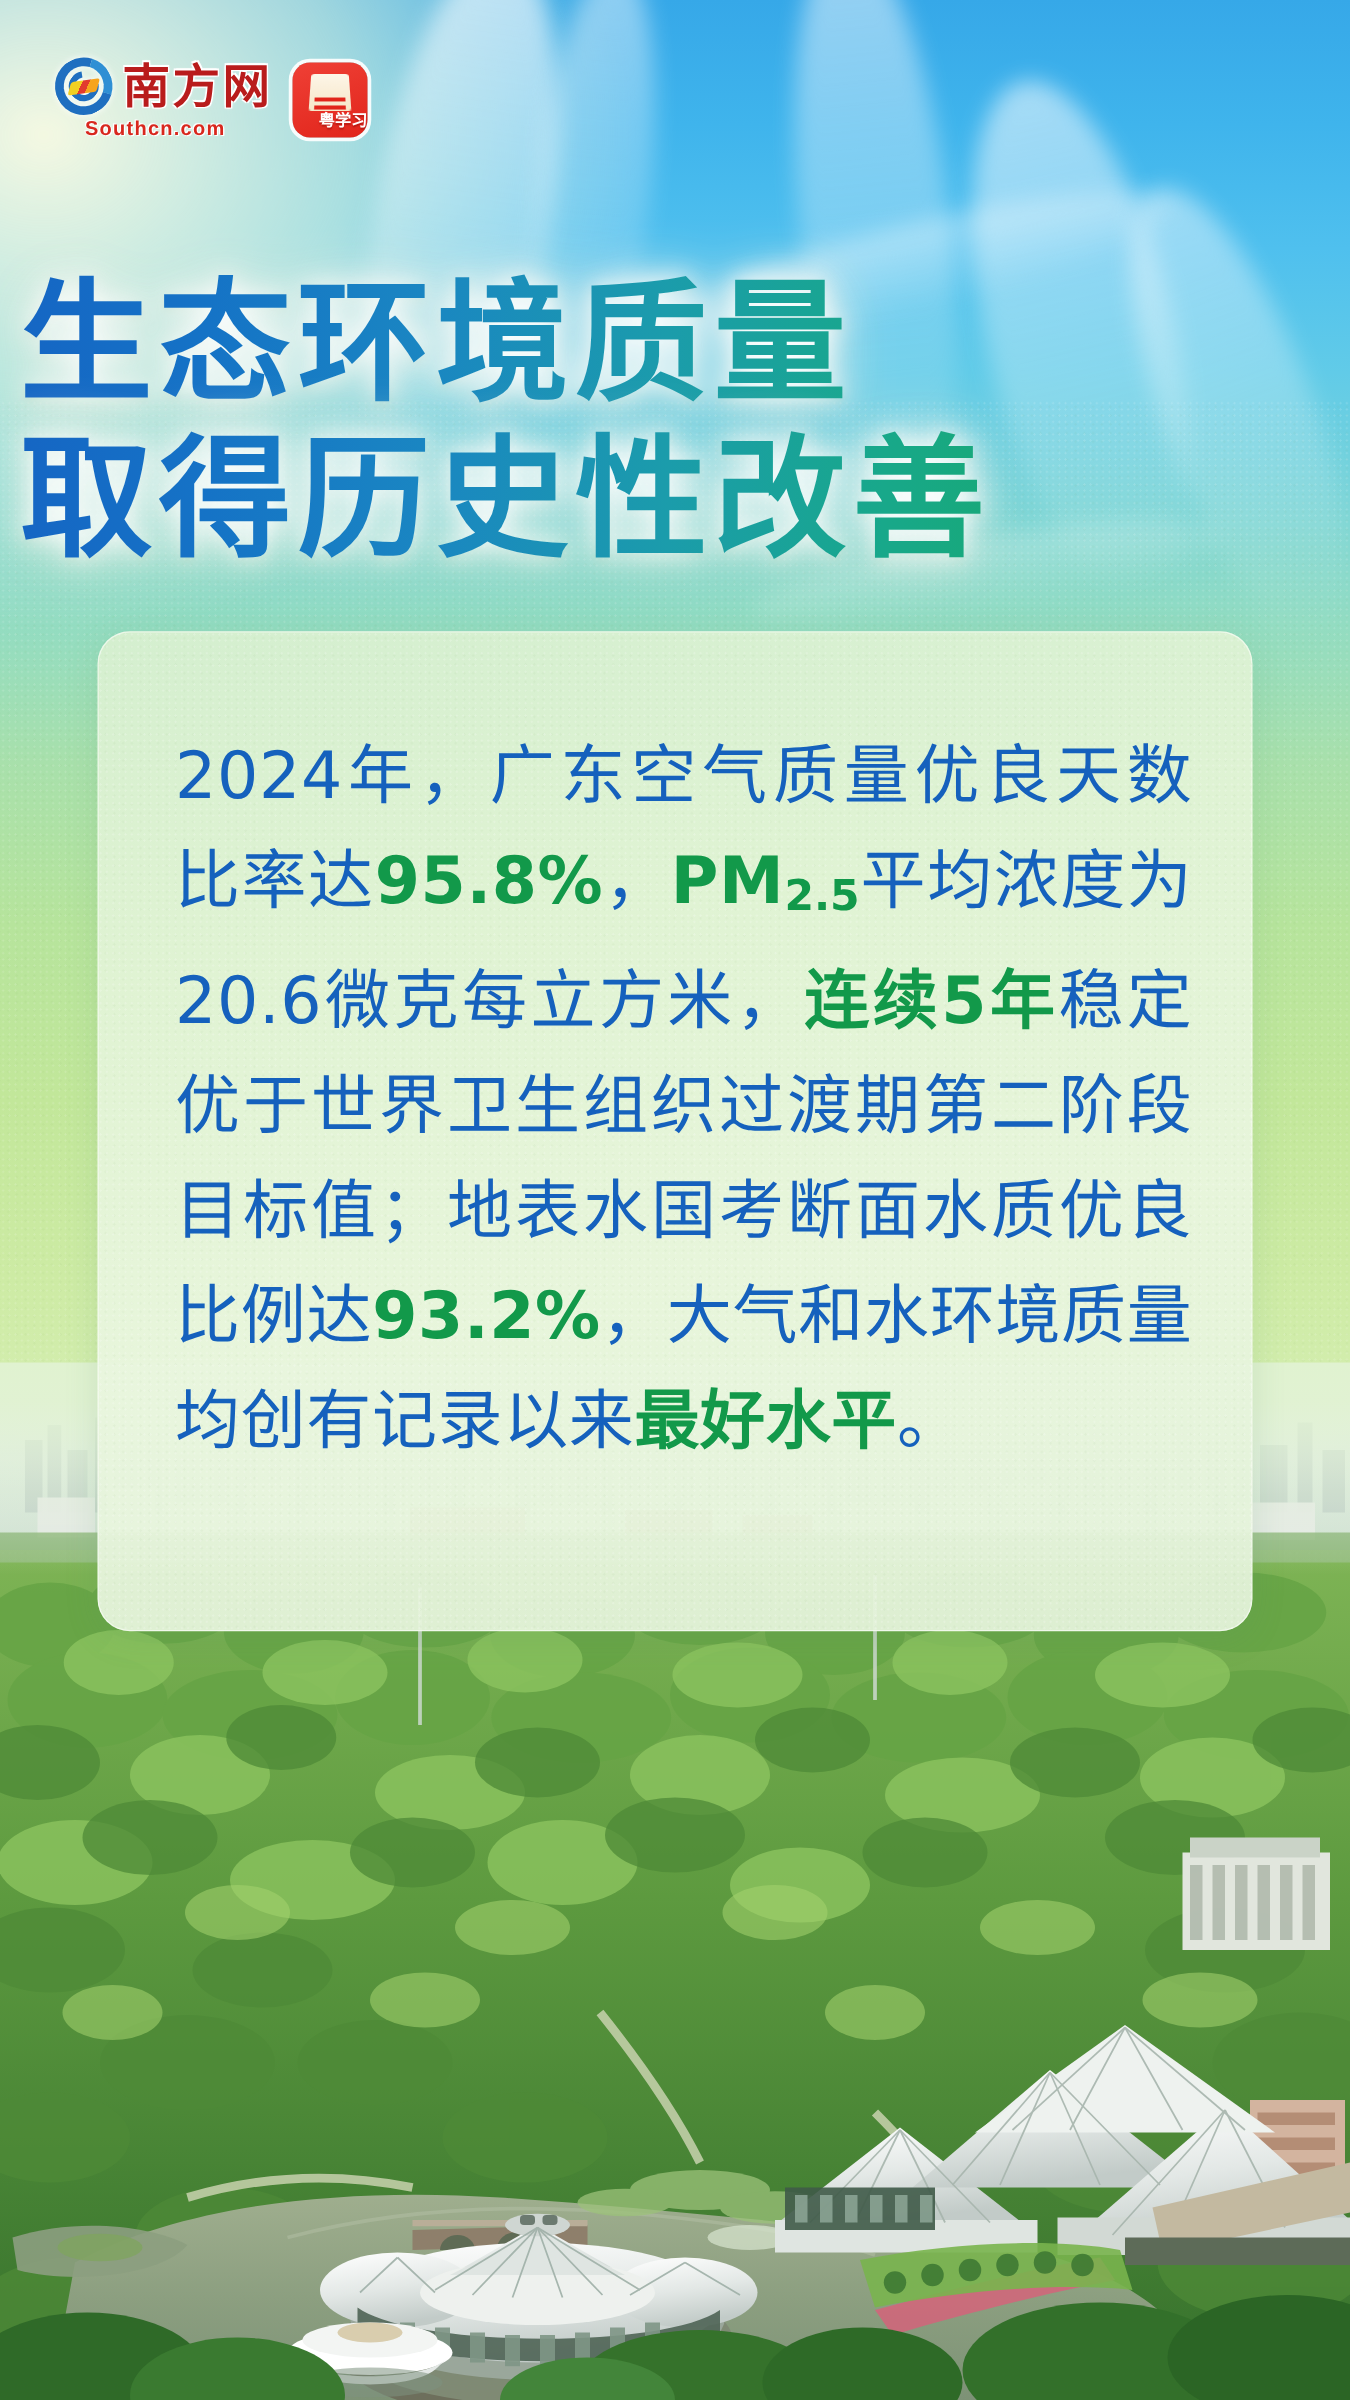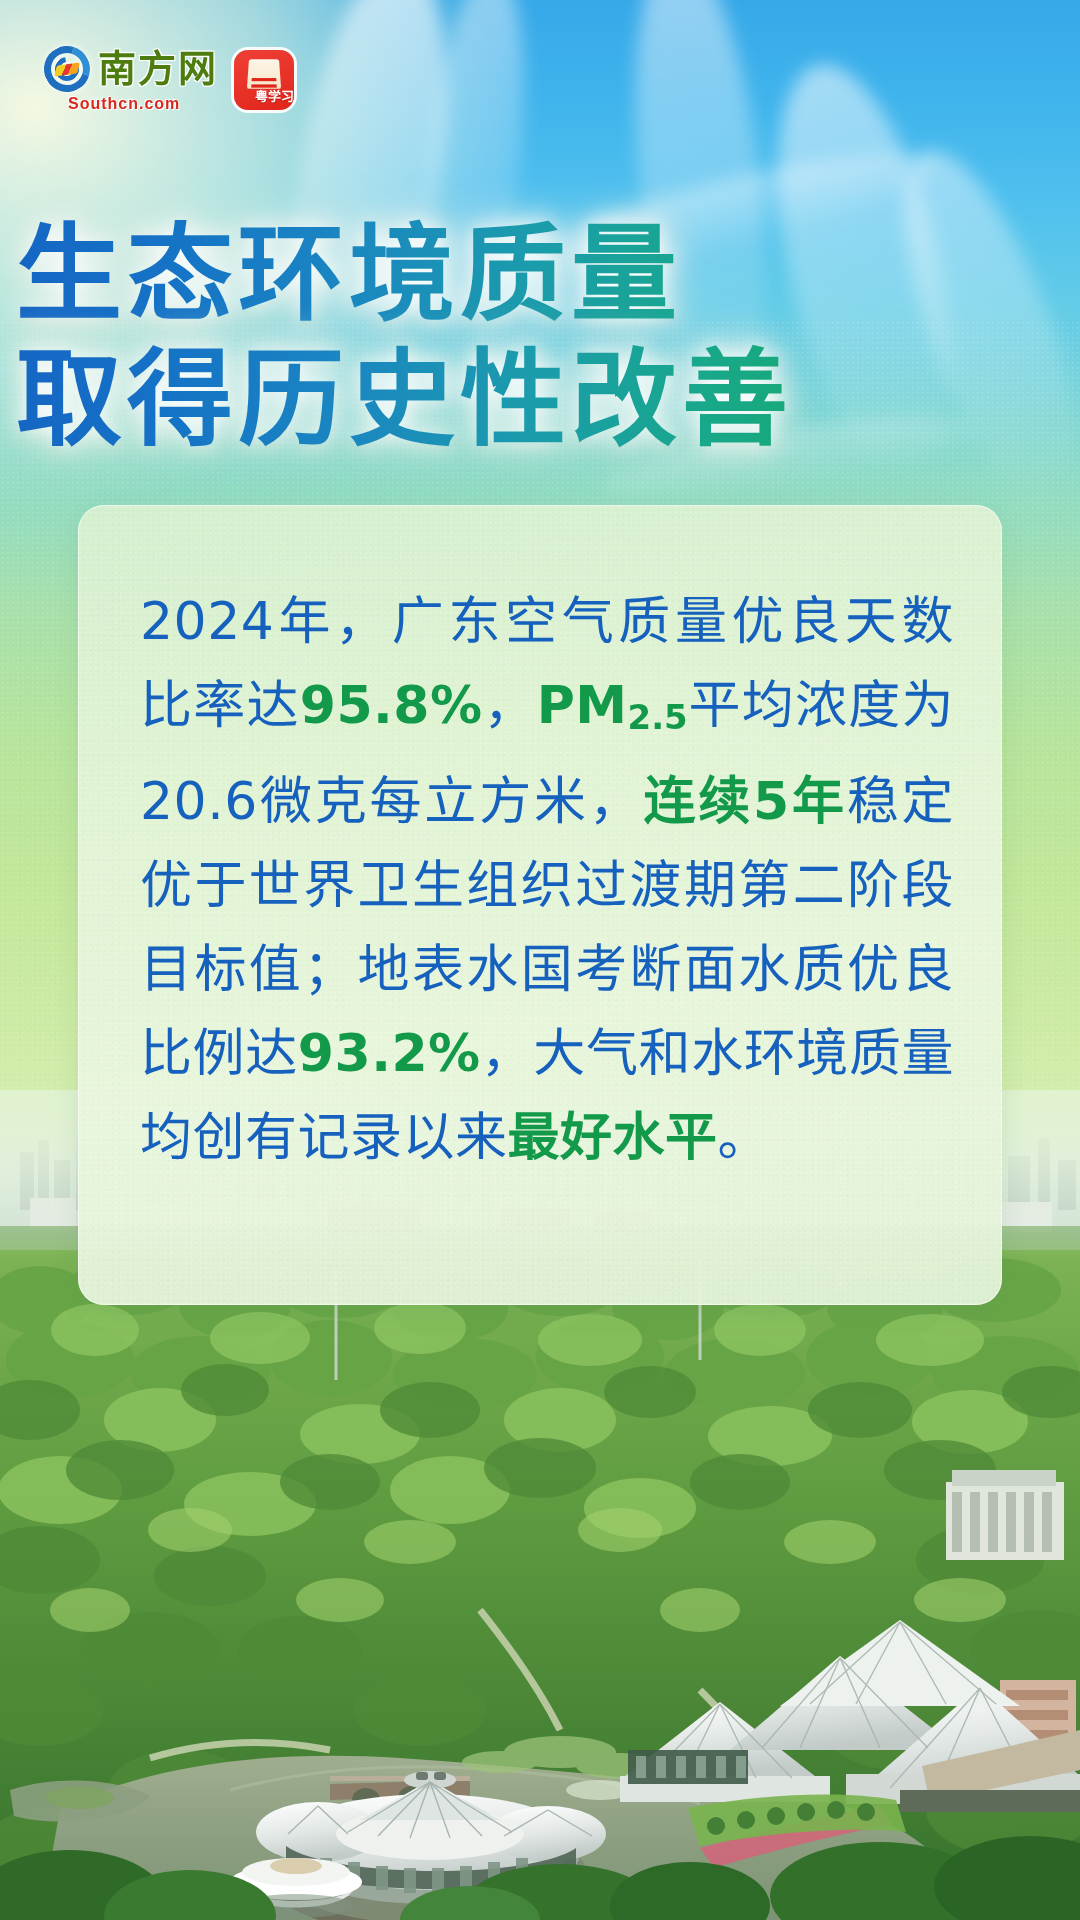--- a/index.html
+++ b/index.html
@@ -95,21 +95,21 @@
     border-radius:50%; border:5px solid #1f6fc0; border-top-color:transparent;
     transform:rotate(36deg);
   }
   .logo-mark .spark{
     position:absolute; left:12px; top:18px; width:22px; height:11px;
     background:linear-gradient(100deg,#f2d021 0%,#f2d021 38%,#e23a2e 38%,#e23a2e 62%,#f6a41c 62%);
     transform:skewX(-22deg) rotate(-8deg);
     border-radius:2px;
   }
   .logo-cn{
-    font-size:38px; font-weight:bold; color:#4d7c0f; letter-spacing:2px;
+    font-size:38px; font-weight:bold; color:#b91c1c; letter-spacing:2px;
     line-height:1; white-space:nowrap;
     text-shadow:0 0 3px #fff, 1px 1px 0 #fff, -1px -1px 0 #fff, 1px -1px 0 #fff, -1px 1px 0 #fff;
     font-family:"DejaVu Sans","Liberation Sans",sans-serif;
   }
   .logo-en{
     margin-top:3px; margin-left:24px;
     font-size:16px; font-weight:bold; color:#d8271d; letter-spacing:1px;
     text-shadow:0 0 2px #fff,1px 1px 0 #fff,-1px -1px 0 #fff;
     font-family:"Liberation Sans",sans-serif;
   }

